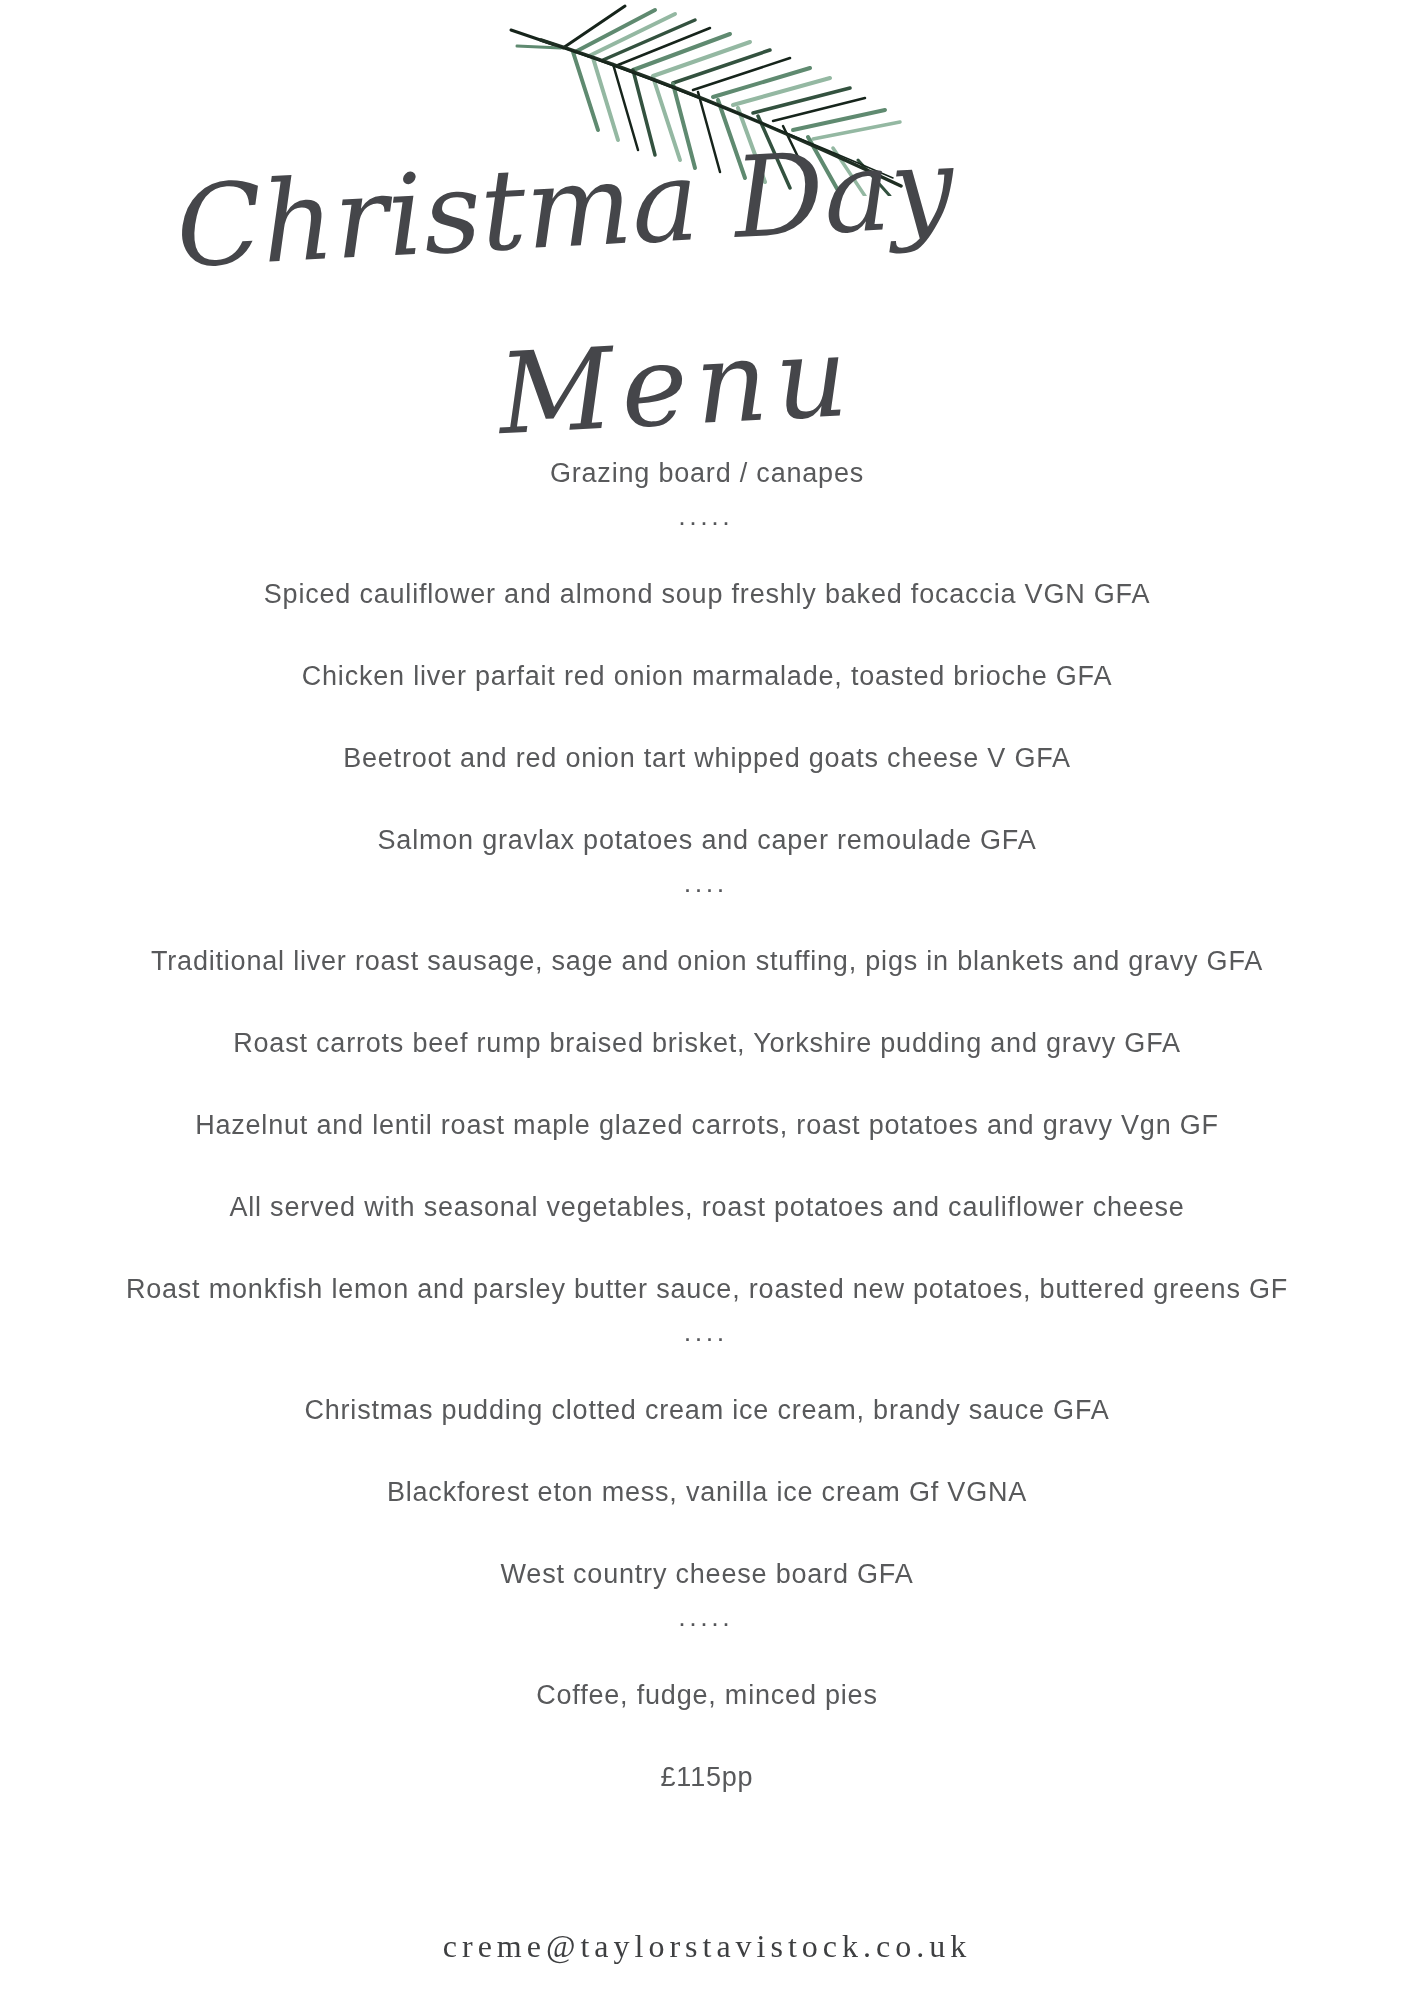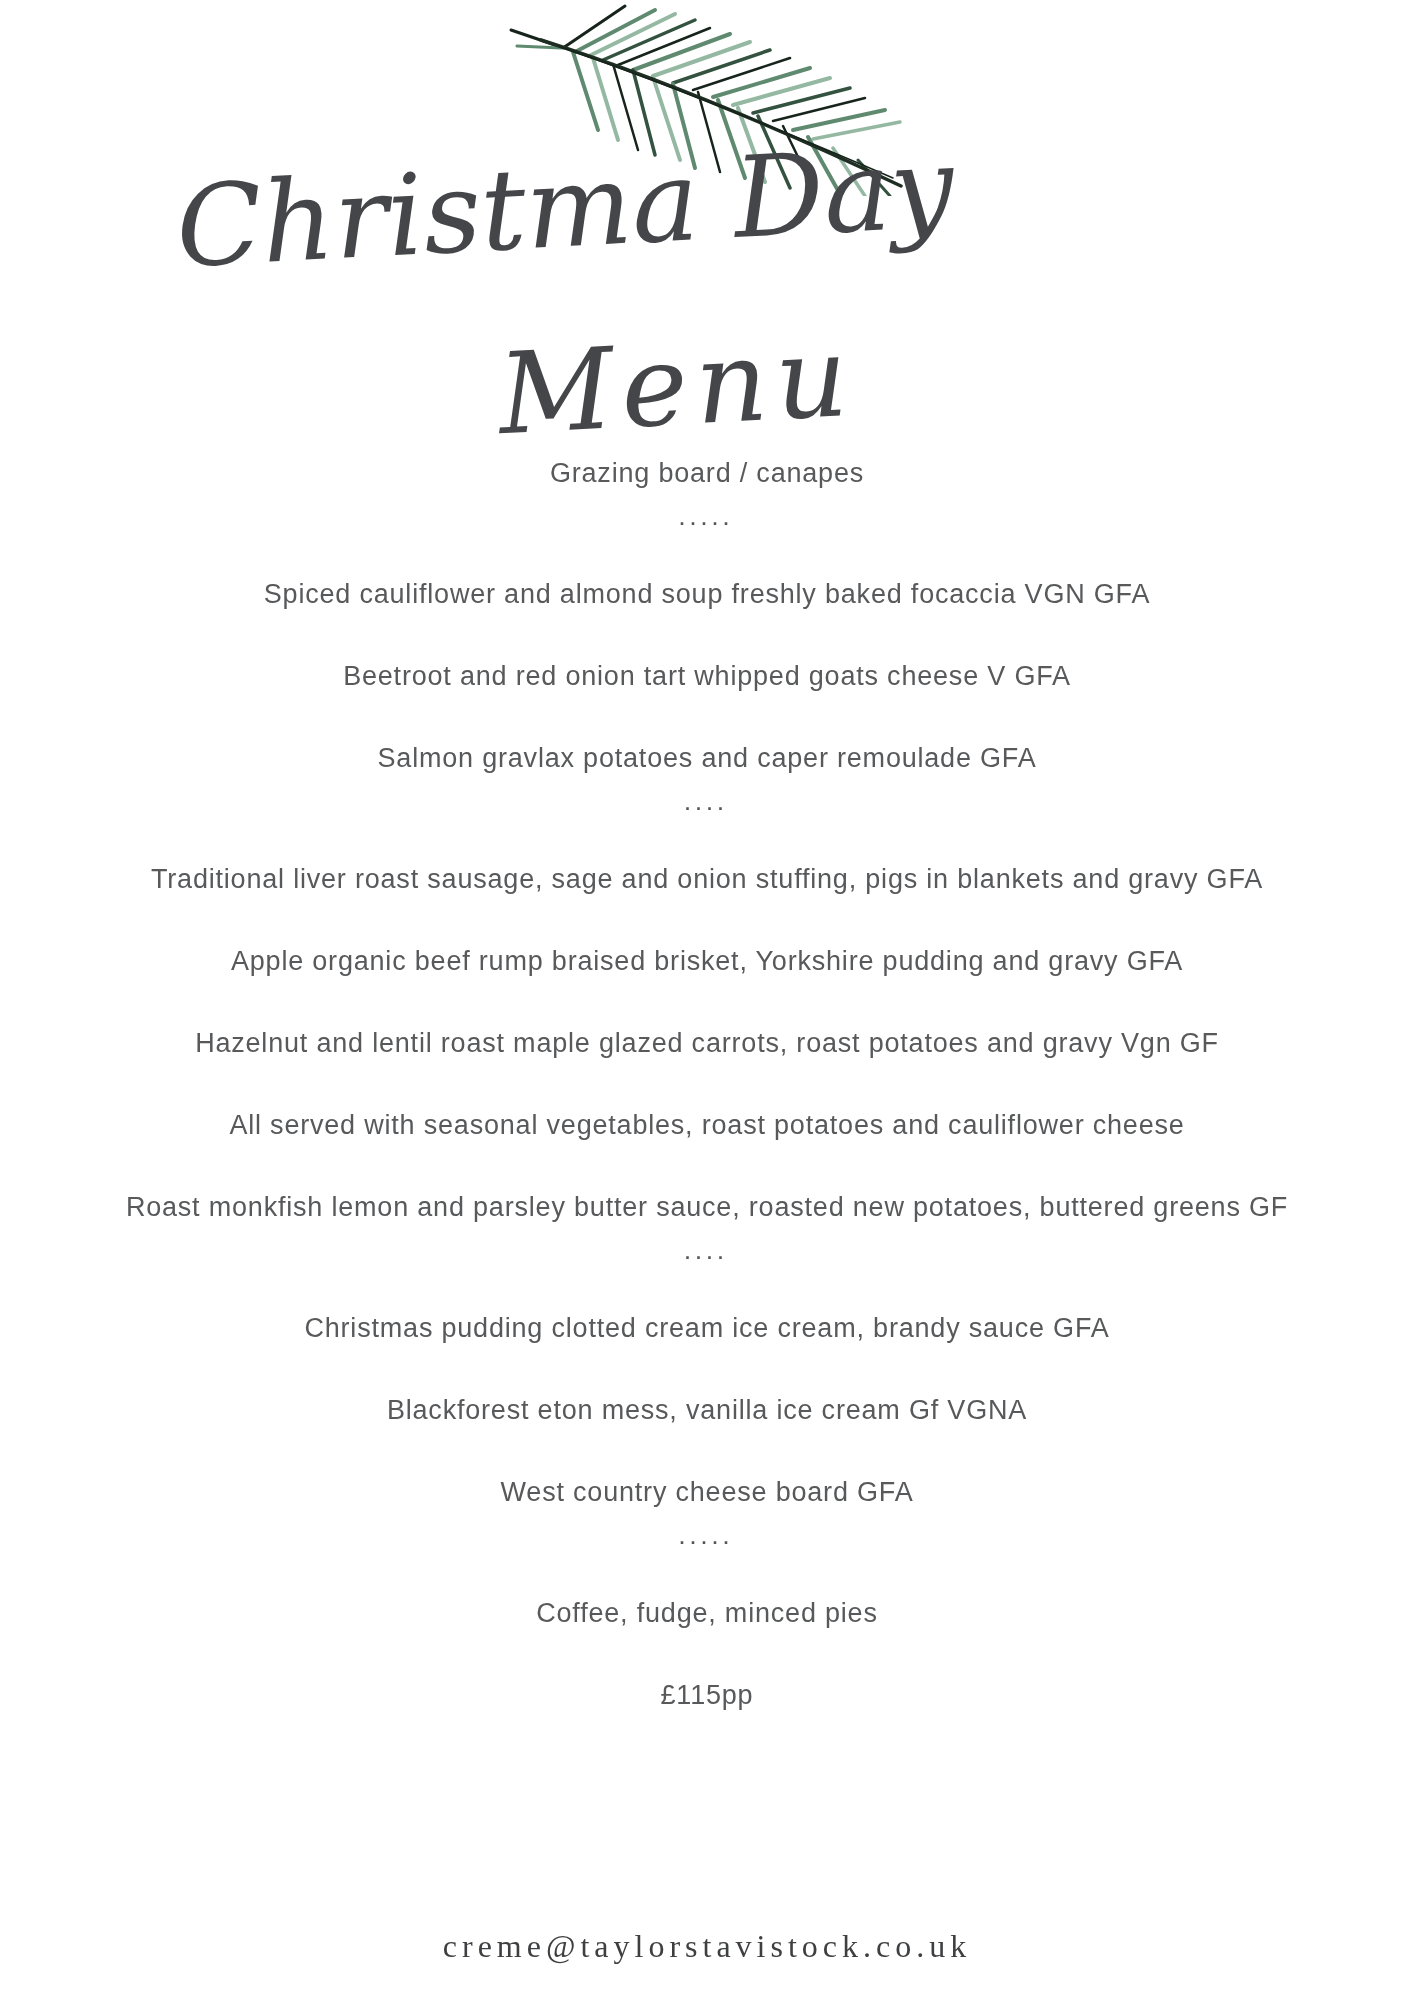--- a/index.html
+++ b/index.html
@@ -95,25 +95,26 @@
     </svg>
   </div>
 
   <div class="title-line title-1">Christma Day</div>
   <div class="title-line title-2">Menu</div>
 
   <div class="menu-flow">
       <div class="menu-line line-item">Grazing board / canapes</div>
       <div class="menu-line line-dots">.....</div>
       <div class="menu-line line-item">Spiced cauliflower and almond soup freshly baked focaccia VGN GFA</div>
+      <div class="menu-line line-item">Chicken liver parfait red onion marmalade, toasted brioche GFA</div>
       <div class="menu-line line-item">Beetroot and red onion tart whipped goats cheese V GFA</div>
       <div class="menu-line line-item">Salmon gravlax potatoes and caper remoulade GFA</div>
       <div class="menu-line line-dots">....</div>
       <div class="menu-line line-item">Traditional liver roast sausage, sage and onion stuffing, pigs in blankets and gravy GFA</div>
-      <div class="menu-line line-item">Apple organic beef rump braised brisket, Yorkshire pudding and gravy GFA</div>
+      <div class="menu-line line-item">Roast carrots beef rump braised brisket, Yorkshire pudding and gravy GFA</div>
       <div class="menu-line line-item">Hazelnut and lentil roast maple glazed carrots, roast potatoes and gravy Vgn GF</div>
       <div class="menu-line line-item">All served with seasonal vegetables, roast potatoes and cauliflower cheese</div>
       <div class="menu-line line-item">Roast monkfish lemon and parsley butter sauce, roasted new potatoes, buttered greens GF</div>
       <div class="menu-line line-dots">....</div>
       <div class="menu-line line-item">Christmas pudding clotted cream ice cream, brandy sauce GFA</div>
       <div class="menu-line line-item">Blackforest eton mess, vanilla ice cream Gf VGNA</div>
       <div class="menu-line line-item">West country cheese board  GFA</div>
       <div class="menu-line line-dots">.....</div>
       <div class="menu-line line-item">Coffee, fudge, minced pies</div>
       <div class="menu-line line-price">£115pp</div>

